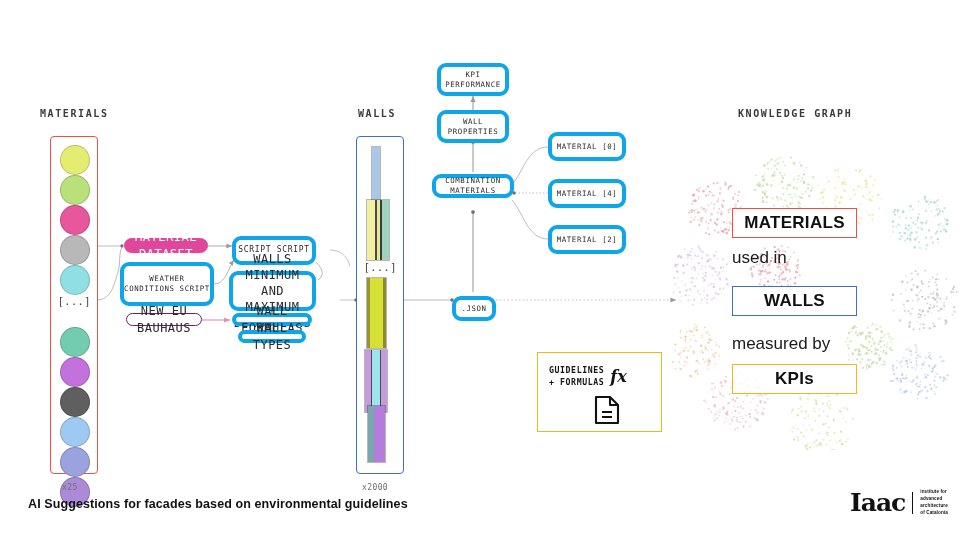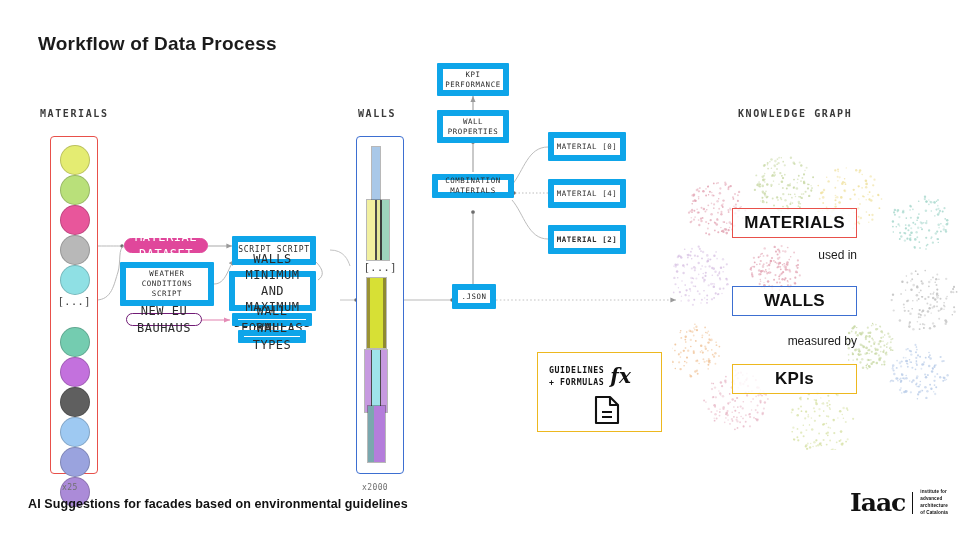--- a/index.html
+++ b/index.html
@@ -57,76 +57,75 @@
     font-family:"DejaVu Sans Mono", monospace;font-size:11px;color:#4a4a4a;
   }
 
   
   .node{
     position:absolute;box-sizing:border-box;
     font-family:"DejaVu Sans Mono", monospace;
     display:flex;align-items:center;justify-content:center;text-align:center;
     background:#fff;color:#2b2b2b;line-height:1.35;
   }
-  .node.round{border:6px solid #0ea5e9;border-radius:1px;}
+  .node.round{border:4px solid #0ea5e9;border-radius:9px;}
   .node.pill{border-radius:9px;}
   .node.small{font-size:12px;letter-spacing:.5px;}
   .node.mid{font-size:7.4px;letter-spacing:.6px;}
   .node.big{font-size:8px;letter-spacing:.7px;}
   .node.pink{background:#e0479b;color:#fff;border:1px solid #e0479b;}
   .node.outline-pink{border:1px solid #701a75;border-radius:9px;}
 
   
   .guide-card{
     position:absolute;left:537px;top:352px;width:125px;height:80px;
     border:1.7px solid #edb81f;background:#fff;box-sizing:border-box;
   }
   .guide-row{
     position:absolute;left:11px;top:11px;display:flex;align-items:center;gap:6px;
   }
   .guide-text{
     font-family:"DejaVu Sans Mono", monospace;font-size:8.2px;font-weight:700;
     letter-spacing:.6px;line-height:1.5;color:#141414;text-align:left;
   }
-  .fx{font-family:"DejaVu Serif", serif;font-style:italic;font-weight:700;font-size:20px;color:#111;}
+  .fx{font-family:"DejaVu Serif", serif;font-style:italic;font-weight:700;font-size:16px;color:#111;}
   .doc-icon{position:absolute;left:56px;top:42px;}
 
   
   .kg-wrap{position:absolute;left:672px;top:150px;width:288px;height:300px;}
   .kg-dots{position:absolute;left:0;top:0;width:288px;height:300px;}
   .kg-label{
     position:absolute;box-sizing:border-box;background:rgba(255,255,255,.82);
     display:flex;align-items:center;justify-content:center;
     font-weight:700;letter-spacing:.3px;color:#101010;
   }
   .kg-label.materials{left:60px;top:58px;width:125px;height:30px;border:1.7px solid #e8504a;font-size:17px;}
   .kg-label.walls{left:60px;top:136px;width:125px;height:30px;border:1.7px solid #3d6fd1;font-size:17px;}
   .kg-label.kpis{left:60px;top:214px;width:125px;height:30px;border:1.7px solid #edb81f;font-size:17px;}
   .kg-rel{
-    position:absolute;width:125px;left:60px;text-align:right;
-    font-size:12px;color:#1a1a1a;
+    position:absolute;width:125px;left:60px;text-align:left;
+    font-size:17px;color:#1a1a1a;
   }
   .kg-rel.r1{top:98px;}
   .kg-rel.r2{top:184px;}
 
   
   .logo{position:absolute;left:850px;top:489px;display:flex;align-items:center;gap:7px;}
   .logo-mark{
     font-family:"DejaVu Serif", serif;font-weight:700;font-size:25px;
     letter-spacing:-1px;color:#111;line-height:1;
   }
   .logo-divider{width:1px;height:22px;background:#111;}
   .logo-sub{font-size:4.6px;line-height:1.5;color:#111;font-weight:700;letter-spacing:.1px;}
 </style>
 </head>
 <body>
 
 <div class="stage">
 
-  <div class="slide-title">Workflow of Data Process</div>
 
   <svg class="wires" viewBox="0 0 960 540">
     <defs>
       <marker id="ah" markerWidth="7" markerHeight="7" refX="5.6" refY="3" orient="auto">
         <path d="M0,0.6 L5.6,3 L0,5.4 z" fill="#9a9a9a"></path>
       </marker>
       <marker id="ahp" markerWidth="7" markerHeight="7" refX="5.6" refY="3" orient="auto">
         <path d="M0,0.6 L5.6,3 L0,5.4 z" fill="#e48cb6"></path>
       </marker>
       <marker id="dot" markerWidth="5" markerHeight="5" refX="2.5" refY="2.5">
@@ -237,23 +236,23 @@
 PERFORMANCE</div>
 
   <div class="node round mid multiline" style="left:437px;top:110px;width:72px;height:33px;white-space:pre-line;">WALL
 PROPERTIES</div>
 
   <div class="node round mid multiline" style="left:432px;top:174px;width:82px;height:24px;white-space:pre-line;">COMBINATION
 MATERIALS</div>
 
   <div class="node round mid" style="left:548px;top:132px;width:78px;height:29px;">MATERIAL [0]</div>
   <div class="node round mid" style="left:548px;top:179px;width:78px;height:29px;">MATERIAL [4]</div>
-  <div class="node round mid" style="left:548px;top:225px;width:78px;height:29px;font-weight:bold;">MATERIAL [2]</div>
-
-  <div class="node round mid" style="left:452px;top:284px;width:44px;height:25px;">.JSON</div>
+  <div class="node round mid" style="left:548px;top:225px;width:78px;height:29px;">MATERIAL [2]</div>
+
+  <div class="node round mid" style="left:452px;top:296px;width:44px;height:25px;">.JSON</div>
 
   <div class="guide-card">
     <div class="guide-row">
       <div class="guide-text">
         <div>GUIDELINES</div>
         <div>+ FORMULAS</div>
       </div>
       <span class="fx">fx</span>
     </div>
     <span class="doc-icon">

